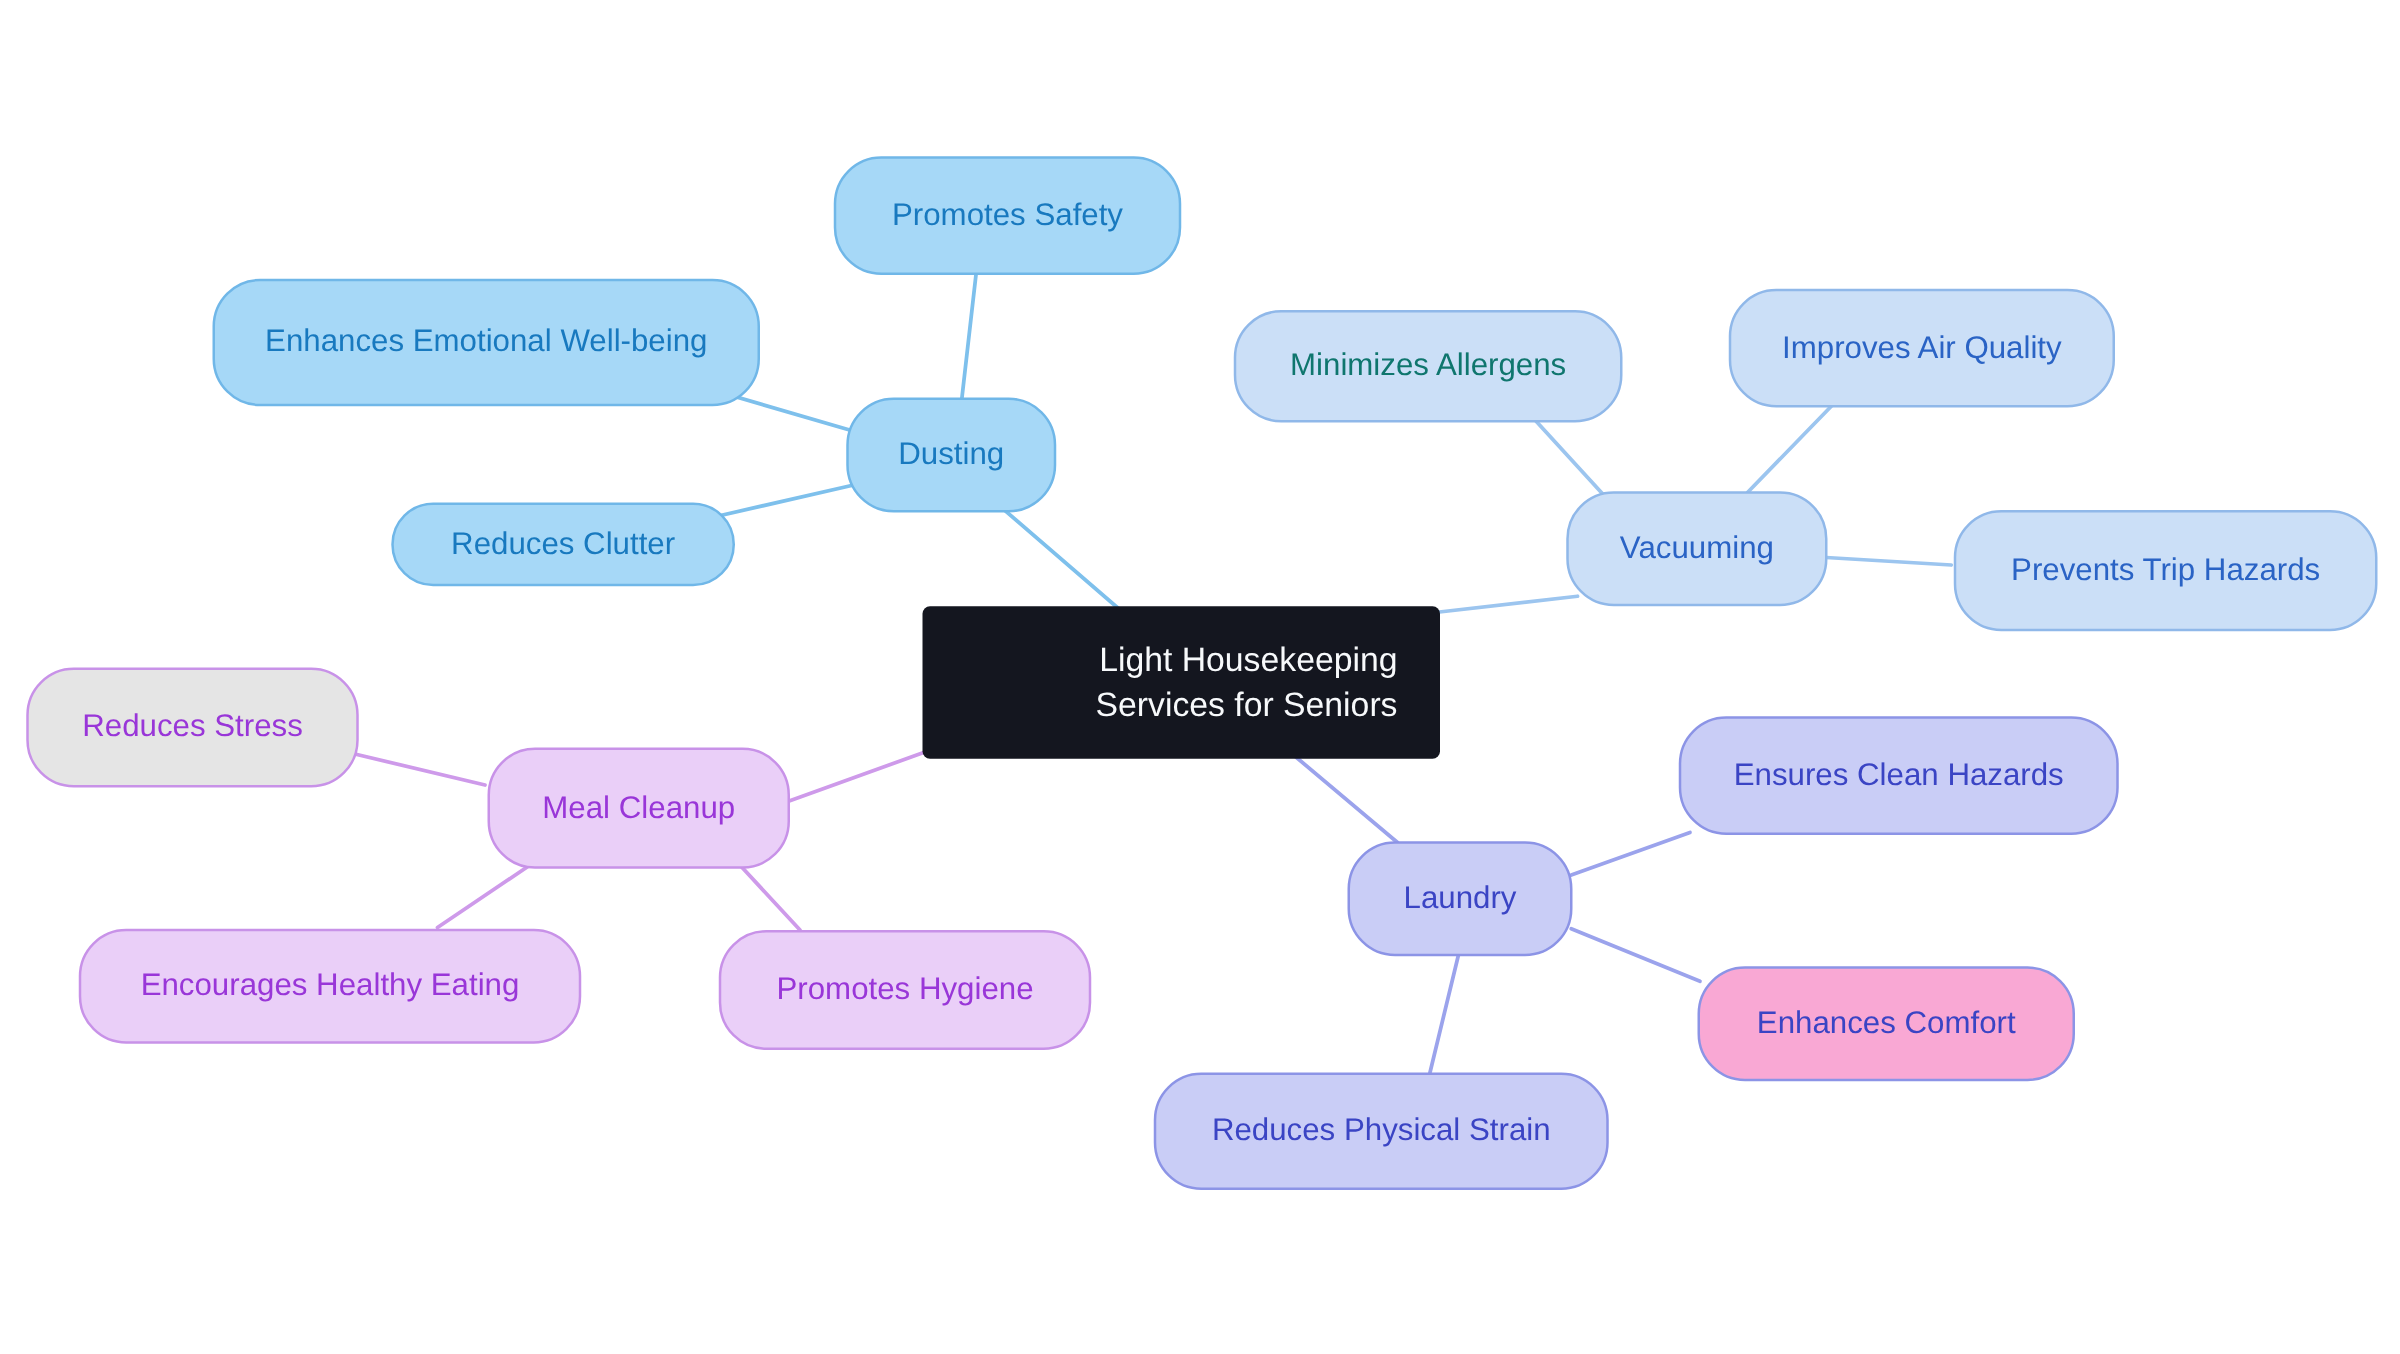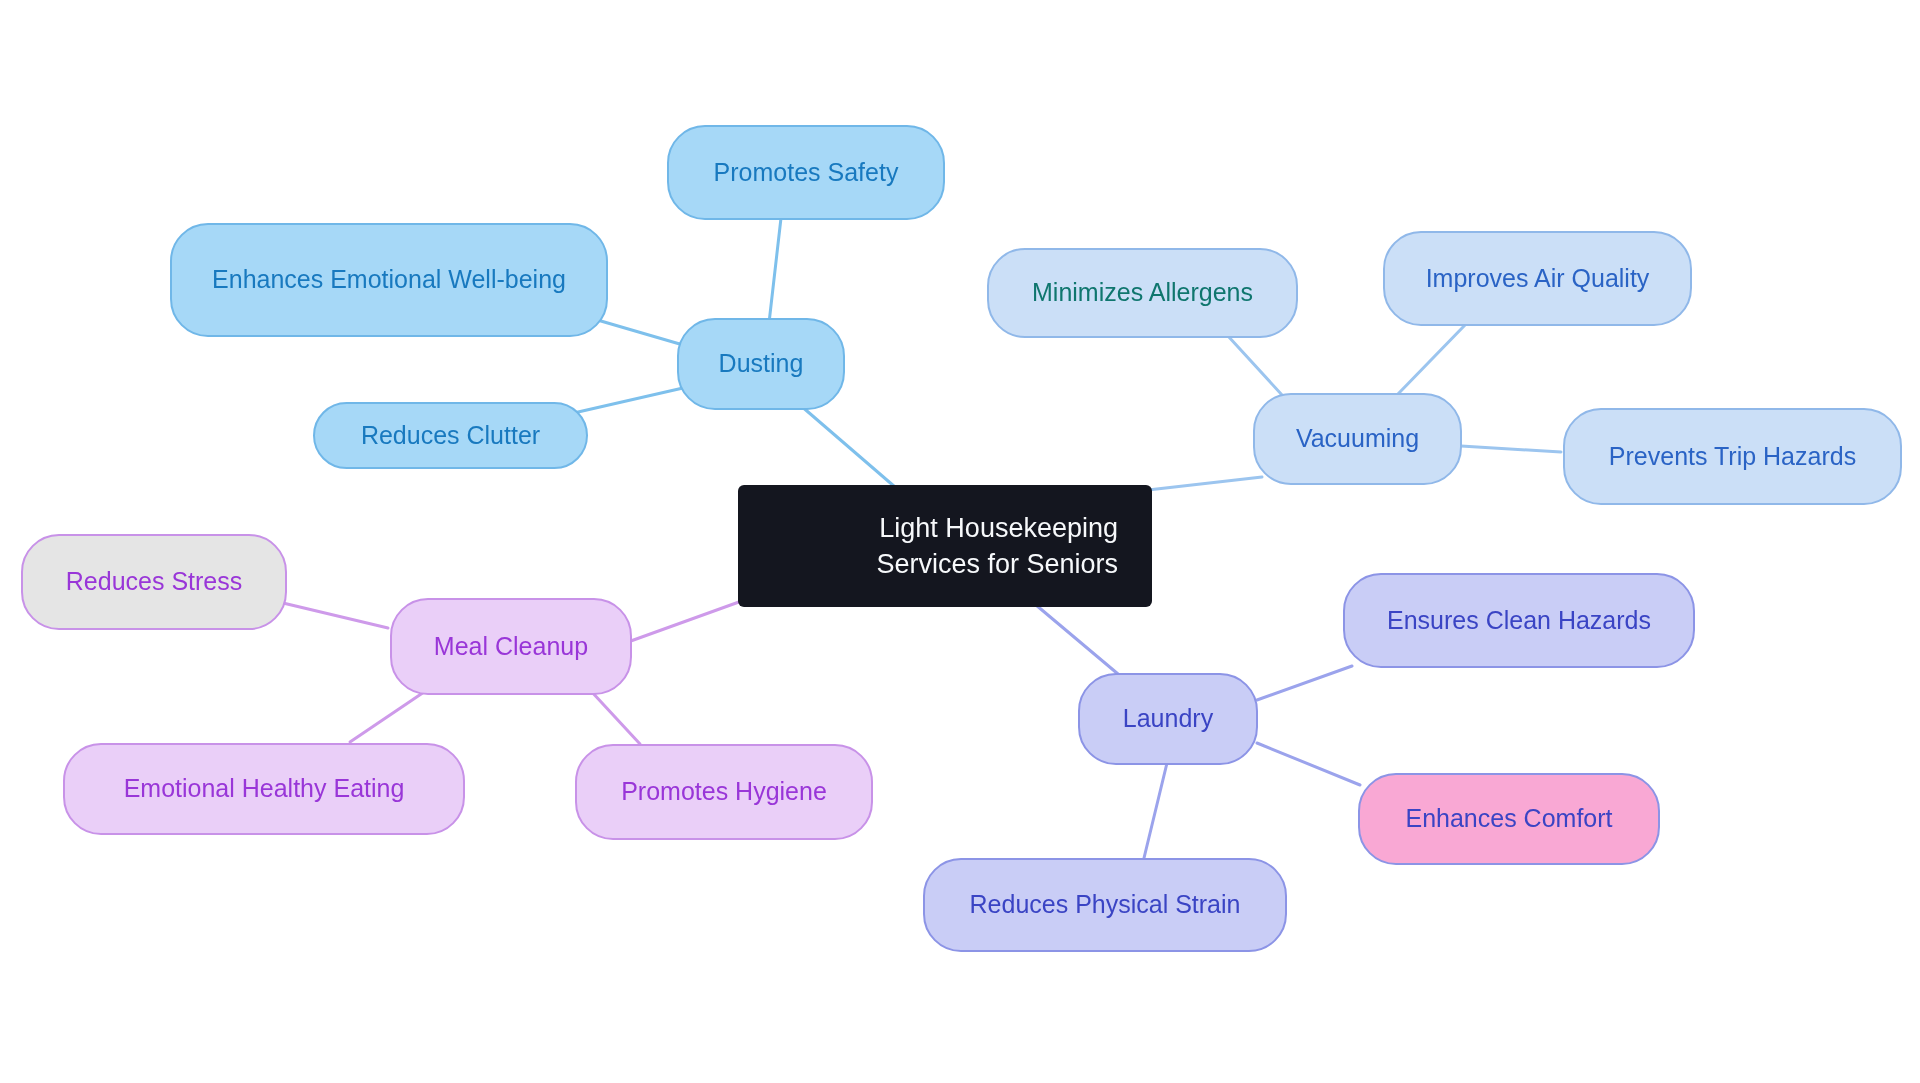--- a/index.html
+++ b/index.html
@@ -39,21 +39,21 @@
     border: none;
     font-size: 27px;
     white-space: normal;
     padding: 0 34px;
     line-height: 1.35;
   }
   
   #n-central   { left: 738px;  top: 485px; width: 414px; height: 122px; }
   #n-dusting   { left: 677px;  top: 318px; width: 168px; height: 92px;  }
   #n-safety    { left: 667px;  top: 125px; width: 278px; height: 95px;  }
-  #n-emotional { left: 170px;  top: 223px; width: 438px; height: 114px;  }
+  #n-emotional { left: 170px;  top: 223px; width: 438px; height: 102px;  }
   #n-clutter   { left: 313px;  top: 402px; width: 275px; height: 67px;  }
   #n-vacuuming { left: 1253px; top: 393px; width: 209px; height: 92px;  }
   #n-allergens { left: 987px;  top: 248px; width: 311px; height: 90px;  }
   #n-air       { left: 1383px; top: 231px; width: 309px; height: 95px;  }
   #n-trip      { left: 1563px; top: 408px; width: 339px; height: 97px;  }
   #n-mealcleanup { left: 390px; top: 598px; width: 242px; height: 97px; }
   #n-stress    { left: 21px;   top: 534px; width: 266px; height: 96px;  }
   #n-eating    { left: 63px;   top: 743px; width: 402px; height: 92px;  }
   #n-hygiene   { left: 575px;  top: 744px; width: 298px; height: 96px;  }
   #n-laundry   { left: 1078px; top: 673px; width: 180px; height: 92px;  }
@@ -96,21 +96,21 @@
   <div id="n-emotional" class="node" style="background: rgb(166, 216, 247); border-color: rgb(112, 183, 232); color: rgb(24, 121, 191);">Enhances Emotional Well-being</div>
   <div id="n-clutter" class="node" style="background: rgb(166, 216, 247); border-color: rgb(112, 183, 232); color: rgb(24, 121, 191);">Reduces Clutter</div>
 
   <div id="n-vacuuming" class="node" style="background: rgb(203, 223, 247); border-color: rgb(144, 184, 233); color: rgb(42, 99, 197);">Vacuuming</div>
   <div id="n-allergens" class="node" style="background: rgb(203, 223, 247); border-color: rgb(144, 184, 233); color: #0f766e;">Minimizes Allergens</div>
   <div id="n-air" class="node" style="background: rgb(203, 223, 247); border-color: rgb(144, 184, 233); color: rgb(42, 99, 197);">Improves Air Quality</div>
   <div id="n-trip" class="node" style="background: rgb(203, 223, 247); border-color: rgb(144, 184, 233); color: rgb(42, 99, 197);">Prevents Trip Hazards</div>
 
   <div id="n-mealcleanup" class="node" style="background: rgb(234, 207, 248); border-color: rgb(200, 146, 232); color: rgb(153, 54, 216);">Meal Cleanup</div>
   <div id="n-stress" class="node" style="background: #e5e5e5; border-color: rgb(200, 146, 232); color: rgb(153, 54, 216);">Reduces Stress</div>
-  <div id="n-eating" class="node" style="background: rgb(234, 207, 248); border-color: rgb(200, 146, 232); color: rgb(153, 54, 216);">Emotional Healthy Eating</div>
+  <div id="n-eating" class="node" style="background: rgb(234, 207, 248); border-color: rgb(200, 146, 232); color: rgb(153, 54, 216);">Encourages Healthy Eating</div>
   <div id="n-hygiene" class="node" style="background: rgb(234, 207, 248); border-color: rgb(200, 146, 232); color: rgb(153, 54, 216);">Promotes Hygiene</div>
 
   <div id="n-laundry" class="node" style="background: rgb(201, 205, 246); border-color: rgb(140, 148, 230); color: rgb(58, 68, 196);">Laundry</div>
   <div id="n-clothing" class="node" style="background: rgb(201, 205, 246); border-color: rgb(140, 148, 230); color: rgb(58, 68, 196);">Ensures Clean Hazards</div>
   <div id="n-comfort" class="node" style="background: #f9a8d4; border-color: rgb(140, 148, 230); color: rgb(58, 68, 196);">Enhances Comfort</div>
   <div id="n-strain" class="node" style="background: rgb(201, 205, 246); border-color: rgb(140, 148, 230); color: rgb(58, 68, 196);">Reduces Physical Strain</div>
 
 </div>
 
 </body></html>

